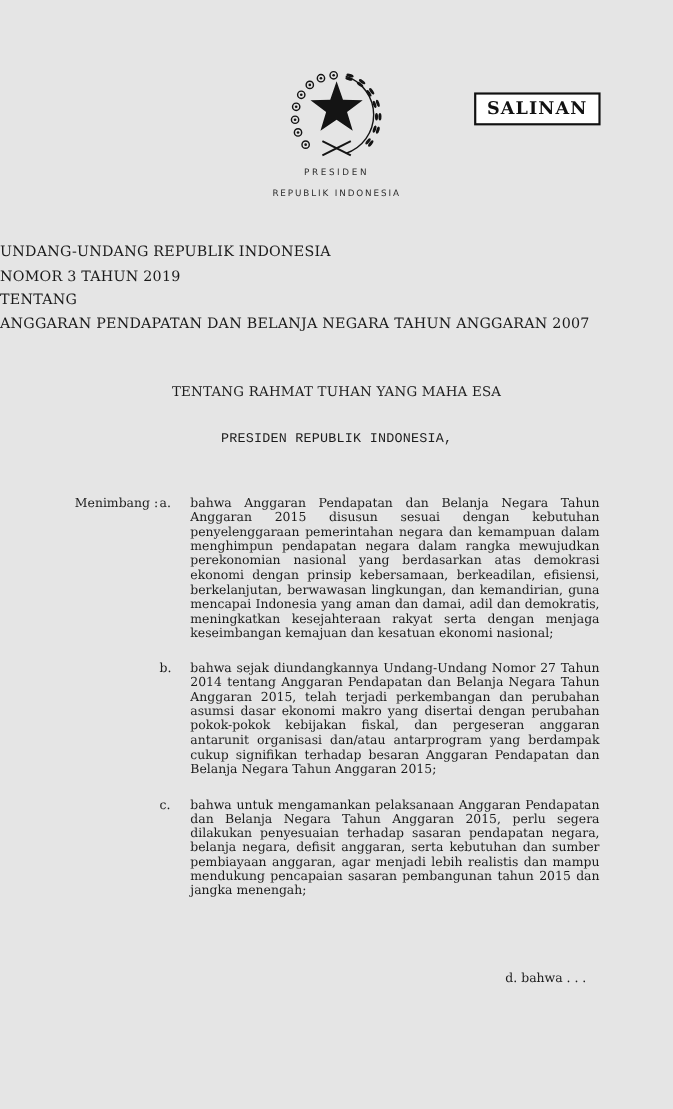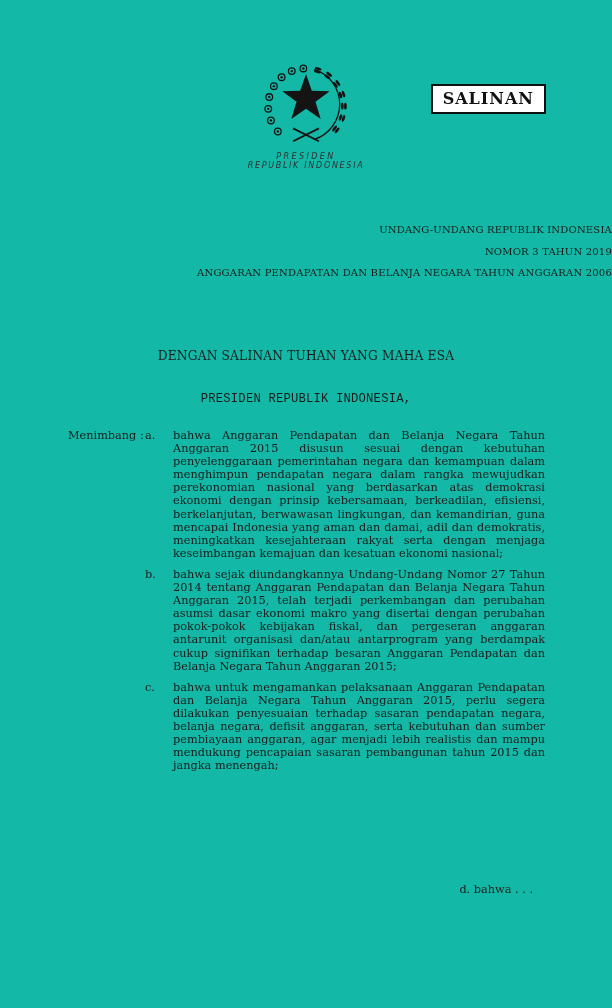--- a/index.html
+++ b/index.html
@@ -1,20 +1,20 @@
 <!DOCTYPE html>
 <html><head>
 <meta charset="utf-8">
 <style>
   html, body { margin: 0; padding: 0; background: #ffffff; }
   .page {
     position: relative;
     width: 612px;
     height: 1008px;
-    background: #14b8a6;
+    background: #e5e5e5;
     color: #1c1c1c;
     font-family: "DejaVu Serif", "Liberation Serif", serif;
     overflow: hidden;
   }
 
   
   .salinan {
     position: absolute;
     top: 84px;
     right: 66px;
@@ -27,38 +27,37 @@
     background: #fff;
   }
 
   
   .letterhead {
     position: absolute;
     top: 60px;
     left: 0;
     width: 100%;
     text-align: center;
-    font-style: italic;
   }
   .emblem-wrap { width: 96px; margin: 0 auto; }
   .lh-text {
     font-family: "DejaVu Sans", "Liberation Sans", sans-serif;
     color: #2f2f2f;
   }
   .lh-line1 { margin-top: 3px; font-size: 8px; letter-spacing: 2.4px; }
-  .lh-line2 { margin-top: 0; font-size: 8px; letter-spacing: 1.7px; text-align: center; }
+  .lh-line2 { margin-top: 10px; font-size: 8px; letter-spacing: 1.7px; text-align: center; }
 
   
   .title-block {
     position: absolute;
     top: 219px;
     left: 0;
     width: 100%;
-    text-align: right;
-    font-size: 10px;
+    text-align: left;
+    font-size: 13px;
     line-height: 21.7px;
     letter-spacing: 0.2px;
     color: #1a1a1a;
   }
 
   .invocation {
     position: absolute;
     top: 349px;
     left: 0;
     width: 100%;
@@ -73,26 +72,26 @@
     width: 100%;
     text-align: center;
     font-size: 12.2px;
     letter-spacing: 0.2px;
     font-family: Liberation Mono, monospace;
   }
 
   
   .considering {
     position: absolute;
-    top: 429px;
+    top: 451px;
     left: 68px;
     width: 477px;
     display: grid;
     grid-template-columns: 77px 28px 1fr;
-    row-gap: 8px;
+    row-gap: 19px;
     font-size: 11.3px;
     line-height: 13.1px;
     color: #1c1c1c;
   }
   .c-label  { text-align: left; white-space: nowrap; }
   .c-marker { text-align: left; }
   .c-text   { text-align: justify; }
 
   .catchword {
     position: absolute;
@@ -193,24 +192,25 @@
         </g>
       </svg>
     </div>
     <div class="lh-text lh-line1">PRESIDEN</div>
     <div class="lh-text lh-line2">REPUBLIK INDONESIA</div>
   </div>
 
   <div class="title-block">
     <div>UNDANG-UNDANG REPUBLIK INDONESIA</div>
     <div>NOMOR 3 TAHUN 2019</div>
-    <div>ANGGARAN PENDAPATAN DAN BELANJA NEGARA TAHUN ANGGARAN 2006</div>
-  </div>
-
-  <div class="invocation">DENGAN SALINAN TUHAN YANG MAHA ESA</div>
+    <div>TENTANG</div>
+    <div>ANGGARAN PENDAPATAN DAN BELANJA NEGARA TAHUN ANGGARAN 2007</div>
+  </div>
+
+  <div class="invocation">TENTANG RAHMAT TUHAN YANG MAHA ESA</div>
   <div class="authority">PRESIDEN REPUBLIK INDONESIA,</div>
 
   <div class="considering">
     <div class="c-label">Menimbang :</div>
     <div class="c-marker">a.</div>
     <div class="c-text">bahwa Anggaran Pendapatan dan Belanja Negara Tahun Anggaran 2015 disusun sesuai dengan kebutuhan penyelenggaraan pemerintahan negara dan kemampuan dalam menghimpun pendapatan negara dalam rangka mewujudkan perekonomian nasional yang berdasarkan atas demokrasi ekonomi dengan prinsip kebersamaan, berkeadilan, efisiensi, berkelanjutan, berwawasan lingkungan, dan kemandirian, guna mencapai Indonesia yang aman dan damai, adil dan demokratis, meningkatkan kesejahteraan rakyat serta dengan menjaga keseimbangan kemajuan dan kesatuan ekonomi nasional;</div>
 
     <div class="c-label"></div>
     <div class="c-marker">b.</div>
     <div class="c-text">bahwa sejak diundangkannya Undang-Undang Nomor 27 Tahun 2014 tentang Anggaran Pendapatan dan Belanja Negara Tahun Anggaran 2015, telah terjadi perkembangan dan perubahan asumsi dasar ekonomi makro yang disertai dengan perubahan pokok-pokok kebijakan fiskal, dan pergeseran anggaran antarunit organisasi dan/atau antarprogram yang berdampak cukup signifikan terhadap besaran Anggaran Pendapatan dan Belanja Negara Tahun Anggaran 2015;</div>

